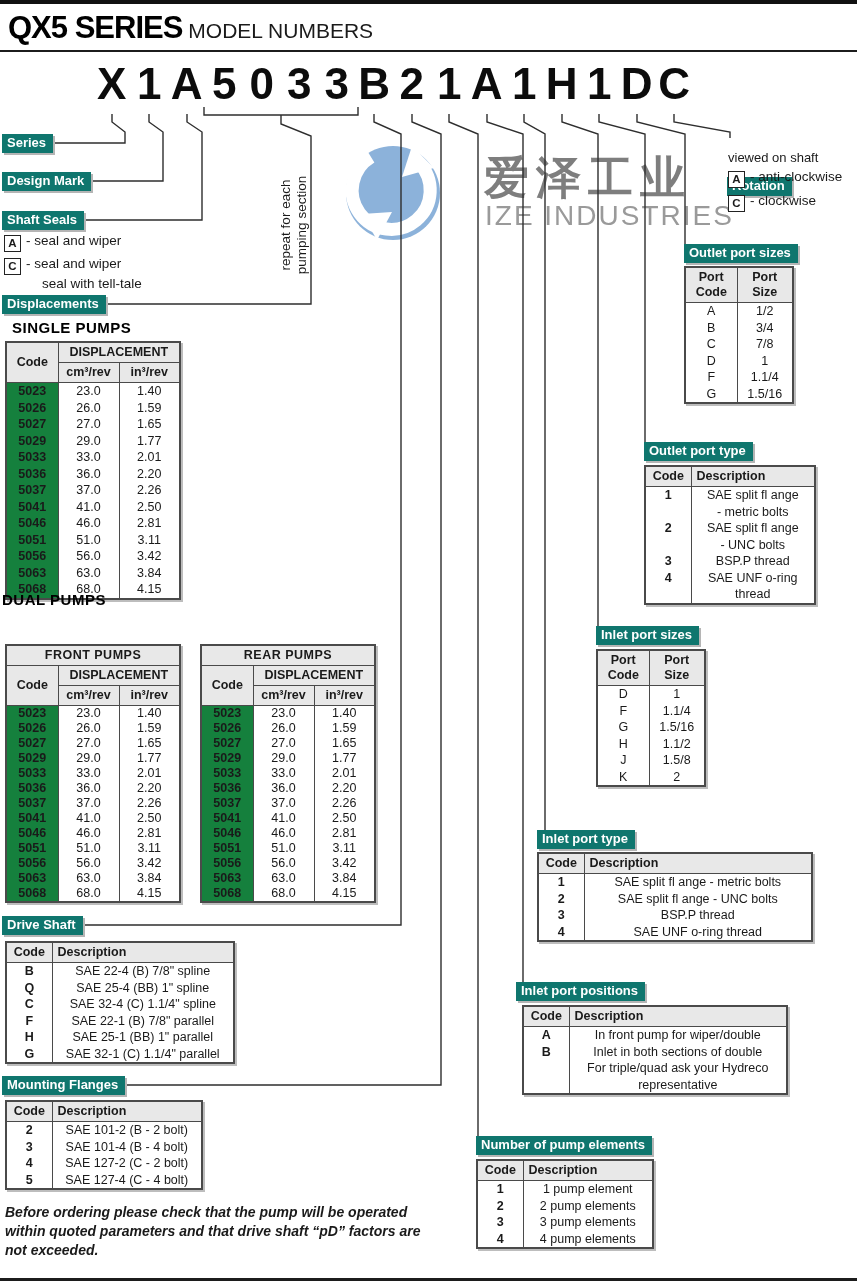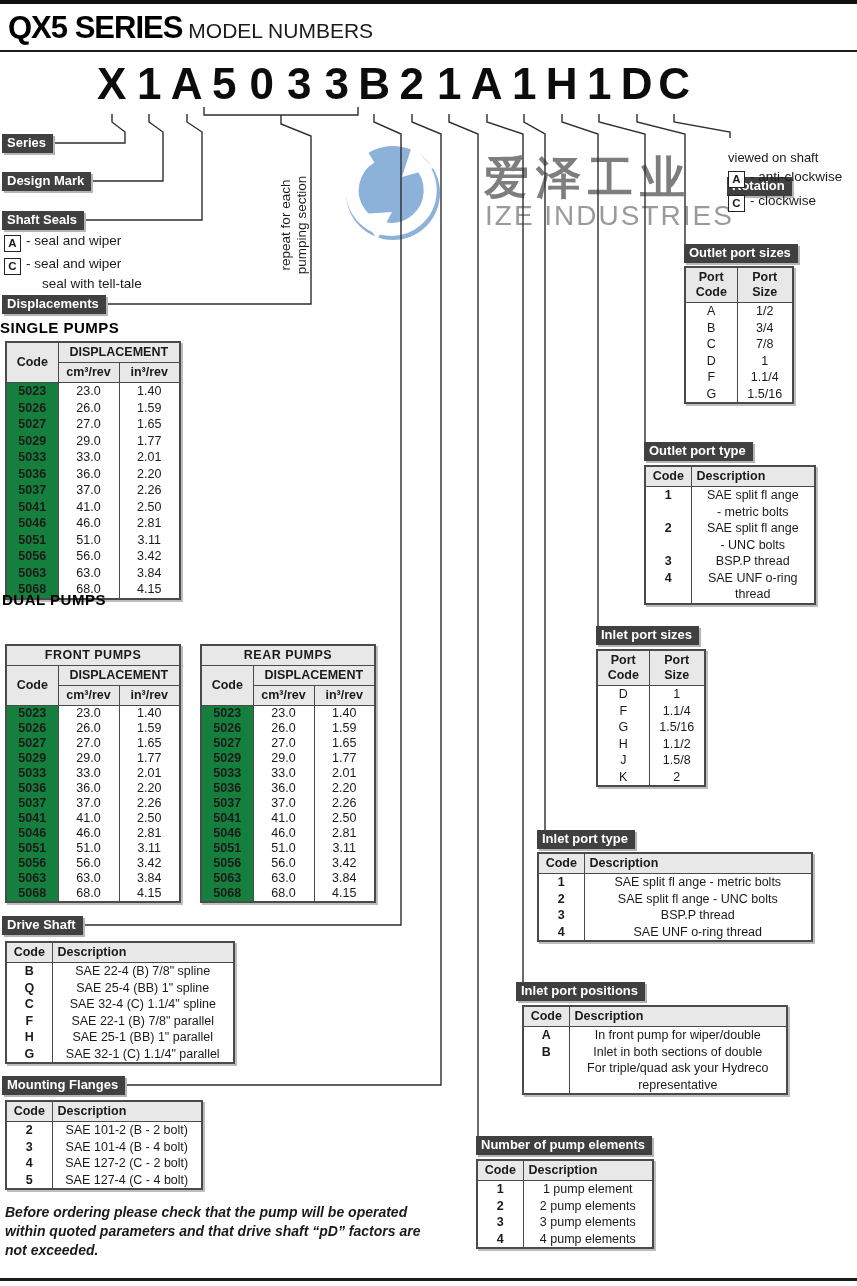--- a/index.html
+++ b/index.html
@@ -17,21 +17,21 @@
   .mrow{left:93px;top:62px;width:600px;display:flex;z-index:2;}
   .mchar{display:inline-block;width:37.5px;text-align:center;font-size:44px;line-height:44px;
          font-weight:700;color:#0c0c0c;}
   
   #lines{left:0;top:0;z-index:1;}
   
   .wm{z-index:0;}
   .wm-cn{left:484px;top:148px;font-size:45px;font-weight:700;color:#7e7e7e;letter-spacing:7px;white-space:nowrap;}
   .wm-en{left:485px;top:200px;font-size:28px;font-weight:400;color:#9a9a9a;letter-spacing:2px;white-space:nowrap;}
   
-  .blabel{display:inline-block;background:#404040;color:#fff;font-weight:700;font-size:13px;
+  .blabel{display:inline-block;background:#0f766e;color:#fff;font-weight:700;font-size:13px;
           line-height:14px;padding:2px 7px 3px 5px;box-shadow:2px 2px 0 #b5b5b5;white-space:nowrap;z-index:2;}
   .heading{font-size:15px;font-weight:700;letter-spacing:0.5px;color:#000;z-index:2;white-space:nowrap;}
   
   table.t{border-collapse:collapse;background:#fff;box-shadow:2px 2px 0 #bdbdbd;z-index:2;
           table-layout:fixed;}
   table.t{border:2px solid #4a4a4a;}
   table.t th{border:1px solid #4a4a4a;background:#e8e8e8;font-weight:700;font-size:12.5px;
              line-height:15px;padding:2px 2px;text-align:center;white-space:pre-line;}
   table.t td{border-left:1px solid #4a4a4a;border-right:1px solid #4a4a4a;font-size:12.5px;
              line-height:16.5px;padding:0 4px;text-align:center;vertical-align:top;}
@@ -129,21 +129,21 @@
       </div>
 
       <div class="opt" style="margin-bottom:3px;">
         <span class="lbox">C</span><span>- seal and wiper</span>
         <div class="opt-extra">seal with tell-tale</div>
       </div>
     </div>
 
   <div class="abs blabel" style="left:2px;top:295px;">Displacements</div>
 
-  <div class="abs heading" style="left:0;top:319px;">SINGLE PUMPS</div>
+  <div class="abs heading" style="left:12px;top:319px;">SINGLE PUMPS</div>
   <table class="abs t" style="left:5px;top:341px;">
     <colgroup>
         <col style="width:52px">
         <col style="width:61px">
         <col style="width:61px">
       </colgroup>
     <thead>
       <tr>
         <th rowspan="2">Code</th>
         <th colspan="2">DISPLACEMENT</th>

